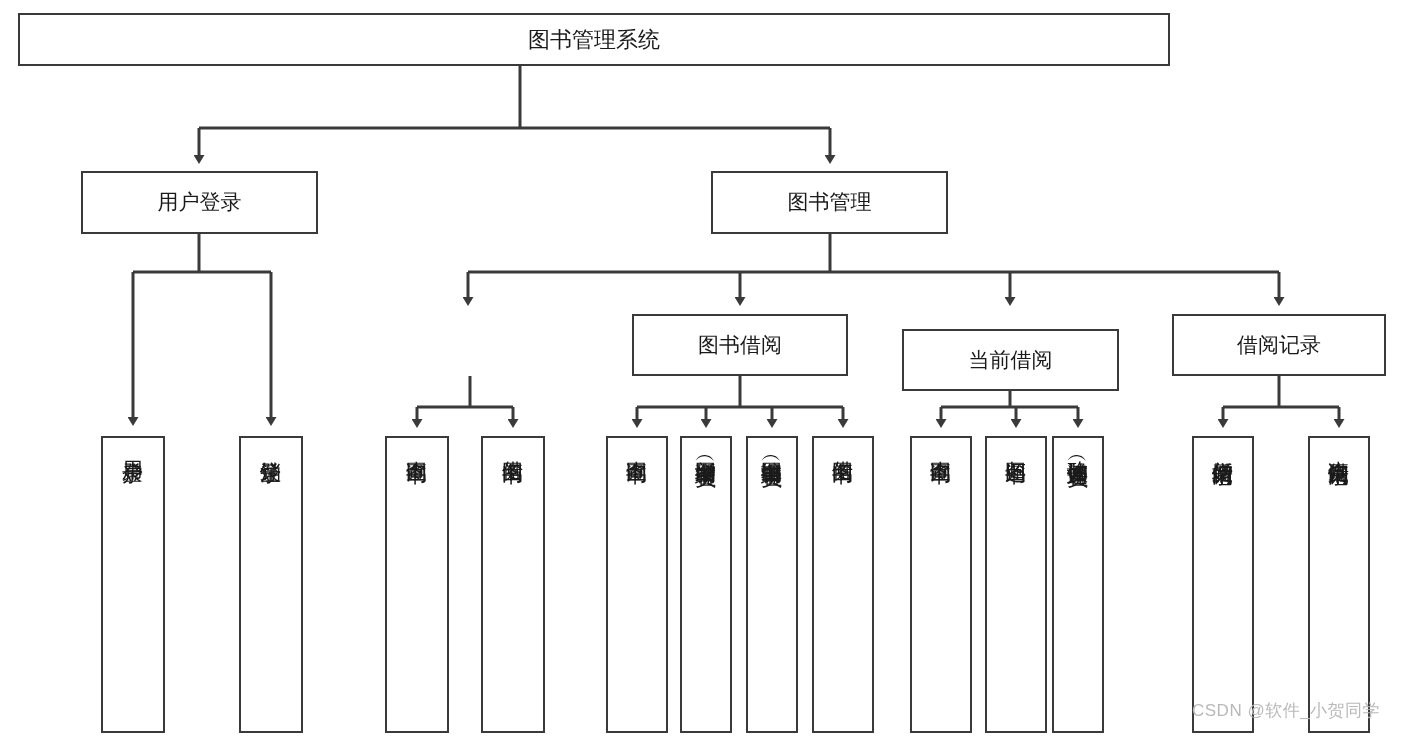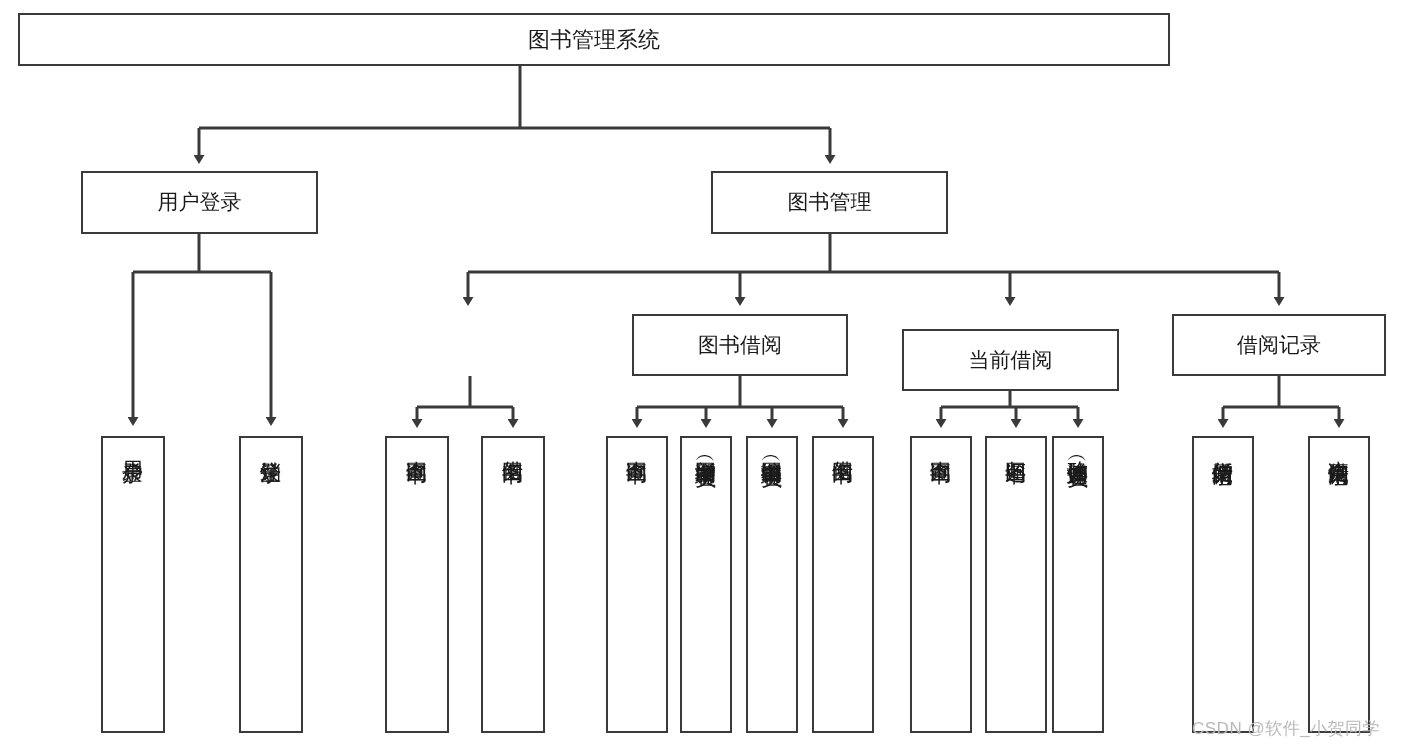--- a/index.html
+++ b/index.html
@@ -179,15 +179,15 @@
     <span class="label">确认归还（管理员）</span>
   </div>
 
   <div class="node vertical" style="left:1192px; top:436px; width:62px; height:297px;">
     <span class="label">新增借阅记录</span>
   </div>
   <div class="node vertical" style="left:1308px; top:436px; width:62px; height:297px;">
     <span class="label">查询借阅记录</span>
   </div>
 
-  <div class="watermark" style="left:1192px; top:717px;">CSDN @软件_小贺同学</div>
+  <div class="watermark" style="left:1192px; top:699px;">CSDN @软件_小贺同学</div>
 
 </div>
 
 </body></html>

